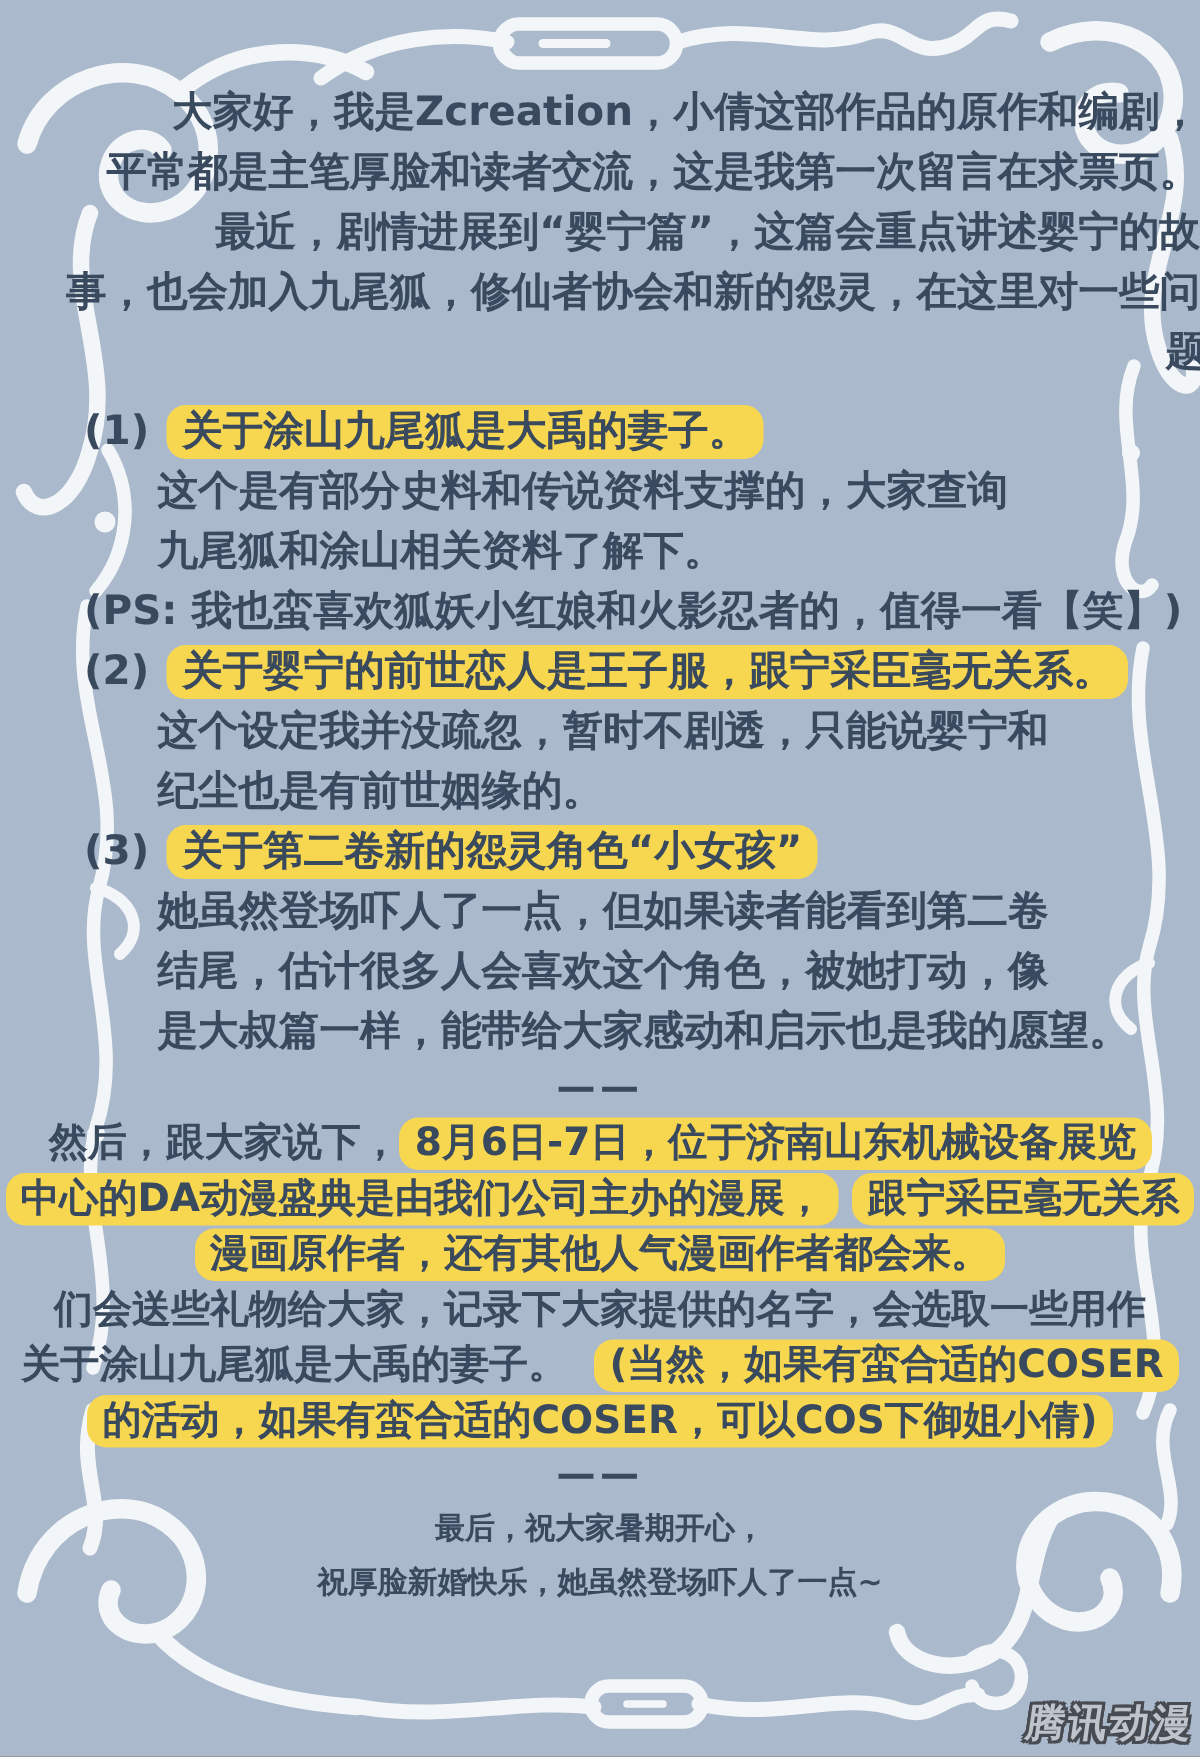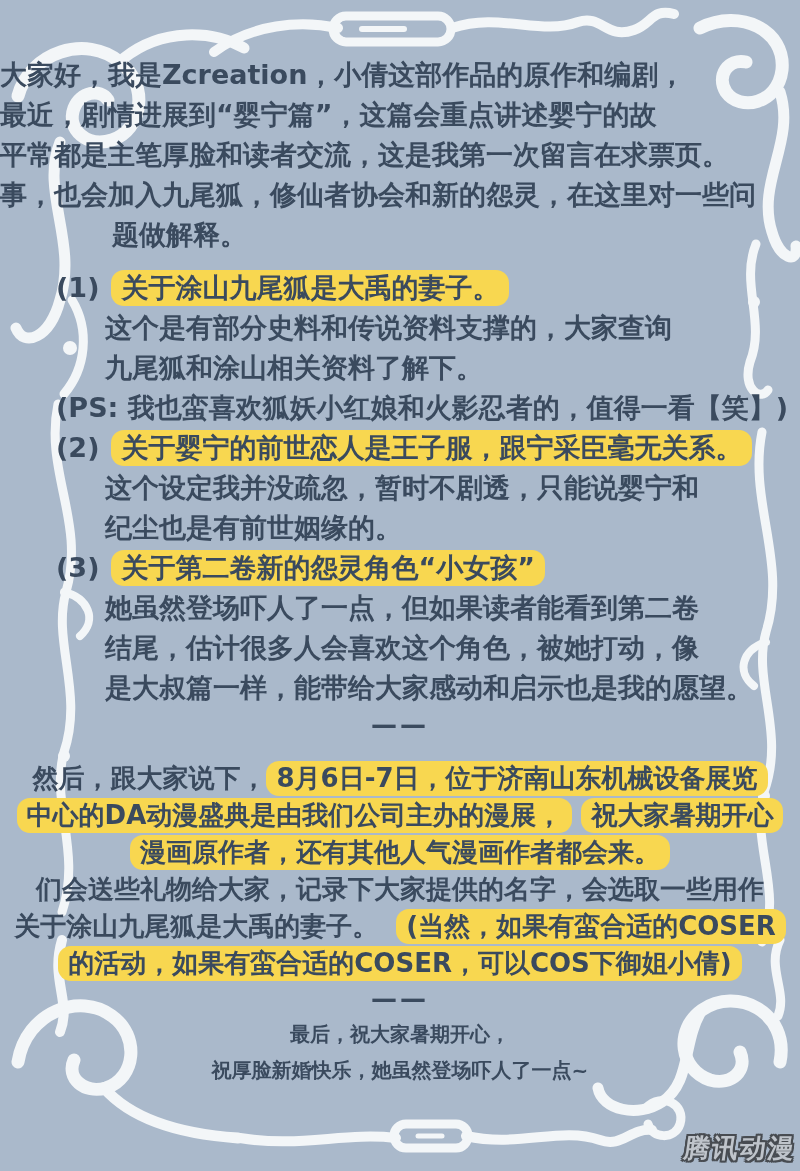--- a/index.html
+++ b/index.html
@@ -21,41 +21,41 @@
     font-family:"DejaVu Sans", sans-serif;
     font-weight:bold;
     color:var(--text);
   }
   .frame { position:absolute; inset:0; pointer-events:none; }
   .orn { stroke:var(--ornament); fill:none; stroke-linecap:round; stroke-linejoin:round; }
   .orn-fill { fill:var(--ornament); stroke:none; }
 
   .content { position:relative; padding-top:55px; }
 
-  .intro { text-align:left; font-size:27px; line-height:40px; }
+  .intro { text-align:right; font-size:27px; line-height:40px; }
   .intro .line { white-space:nowrap; }
   .intro .shifted { transform:translateX(112px); }
 
   .qa { margin-top:13px; font-size:27px; line-height:40px; padding-left:56px; padding-right:6px; }
   .q-head { white-space:nowrap; }
   .q-num { margin-right:12px; }
   .q-body { padding-left:49px; white-space:nowrap; }
   .ps-line { white-space:nowrap; }
 
   .hl {
     background:var(--highlight);
     border-radius:13px;
     padding:2px 10px 3px;
     -webkit-box-decoration-break:clone;
     box-decoration-break:clone;
   }
 
   .divider { text-align:center; font-size:26px; line-height:30px; letter-spacing:3px; margin-top:2px; }
 
-  .event { text-align:center; font-size:26px; line-height:37px; margin-top:20px; }
+  .event { text-align:center; font-size:26px; line-height:37px; margin-top:4px; }
   .event .line { white-space:nowrap; }
 
   .closing { text-align:center; font-size:20px; line-height:36px; margin-top:2px; }
 
   .watermark {
     position:absolute; right:4px; bottom:5px;
     font-size:26px; letter-spacing:2px;
     transform:skewX(-8deg);
     color:var(--watermark-fill);
     text-shadow:
@@ -126,22 +126,22 @@
       <path class="orn" stroke-width="13" d="M780,1062 C790,1012 736,986 702,1010 C674,1030 680,1070 710,1080 C732,1086 748,1070 740,1052"></path>
       <path class="orn" stroke-width="11" d="M702,1010 C682,1042 692,1082 662,1102 C638,1118 602,1110 598,1088"></path>
       <path class="orn" stroke-width="9" d="M780,940 C766,968 788,992 778,1016"></path>
     </g>
   </svg>
 
   <div class="content">
 
     <div class="intro">
       <div class="line">大家好，我是Zcreation，小倩这部作品的原作和编剧，</div>
+      <div class="line">平常都是主笔厚脸和读者交流，这是我第一次留言在求票页。</div>
       <div class="line">最近，剧情进展到“婴宁篇”，这篇会重点讲述婴宁的故</div>
-      <div class="line">平常都是主笔厚脸和读者交流，这是我第一次留言在求票页。</div>
       <div class="line">事，也会加入九尾狐，修仙者协会和新的怨灵，在这里对一些问</div>
       <div class="line shifted">题做解释。</div>
     </div>
 
     <div class="qa">
 
       <div class="q-head">
         <span class="q-num">(1)</span><span class="hl">关于涂山九尾狐是大禹的妻子。</span>
       </div>
       <div class="q-body">这个是有部分史料和传说资料支撑的，大家查询</div>
@@ -161,21 +161,21 @@
       <div class="q-body">她虽然登场吓人了一点，但如果读者能看到第二卷</div>
       <div class="q-body">结尾，估计很多人会喜欢这个角色，被她打动，像</div>
       <div class="q-body">是大叔篇一样，能带给大家感动和启示也是我的愿望。</div>
 
     </div>
 
     <div class="divider">——</div>
 
     <div class="event">
       <div class="line"><span>然后，跟大家说下，</span><span class="hl">8月6日-7日，位于济南山东机械设备展览</span></div>
-      <div class="line"><span class="hl">中心的DA动漫盛典是由我们公司主办的漫展，</span> <span class="hl">祝大家暑期开心</span></div>
+      <div class="line"><span class="hl">中心的DA动漫盛典是由我们公司主办的漫展，</span> <span class="hl">跟宁采臣毫无关系</span></div>
       <div class="line"><span class="hl">漫画原作者，还有其他人气漫画作者都会来。</span></div>
       <div class="line">们会送些礼物给大家，记录下大家提供的名字，会选取一些用作</div>
       <div class="line"><span>关于涂山九尾狐是大禹的妻子。 </span>&nbsp;<span class="hl">(当然，如果有蛮合适的COSER</span></div>
       <div class="line"><span class="hl">的活动，如果有蛮合适的COSER，可以COS下御姐小倩)</span></div>
     </div>
 
     <div class="divider">——</div>
 
     <div class="closing">
       <div class="line">最后，祝大家暑期开心，</div>

